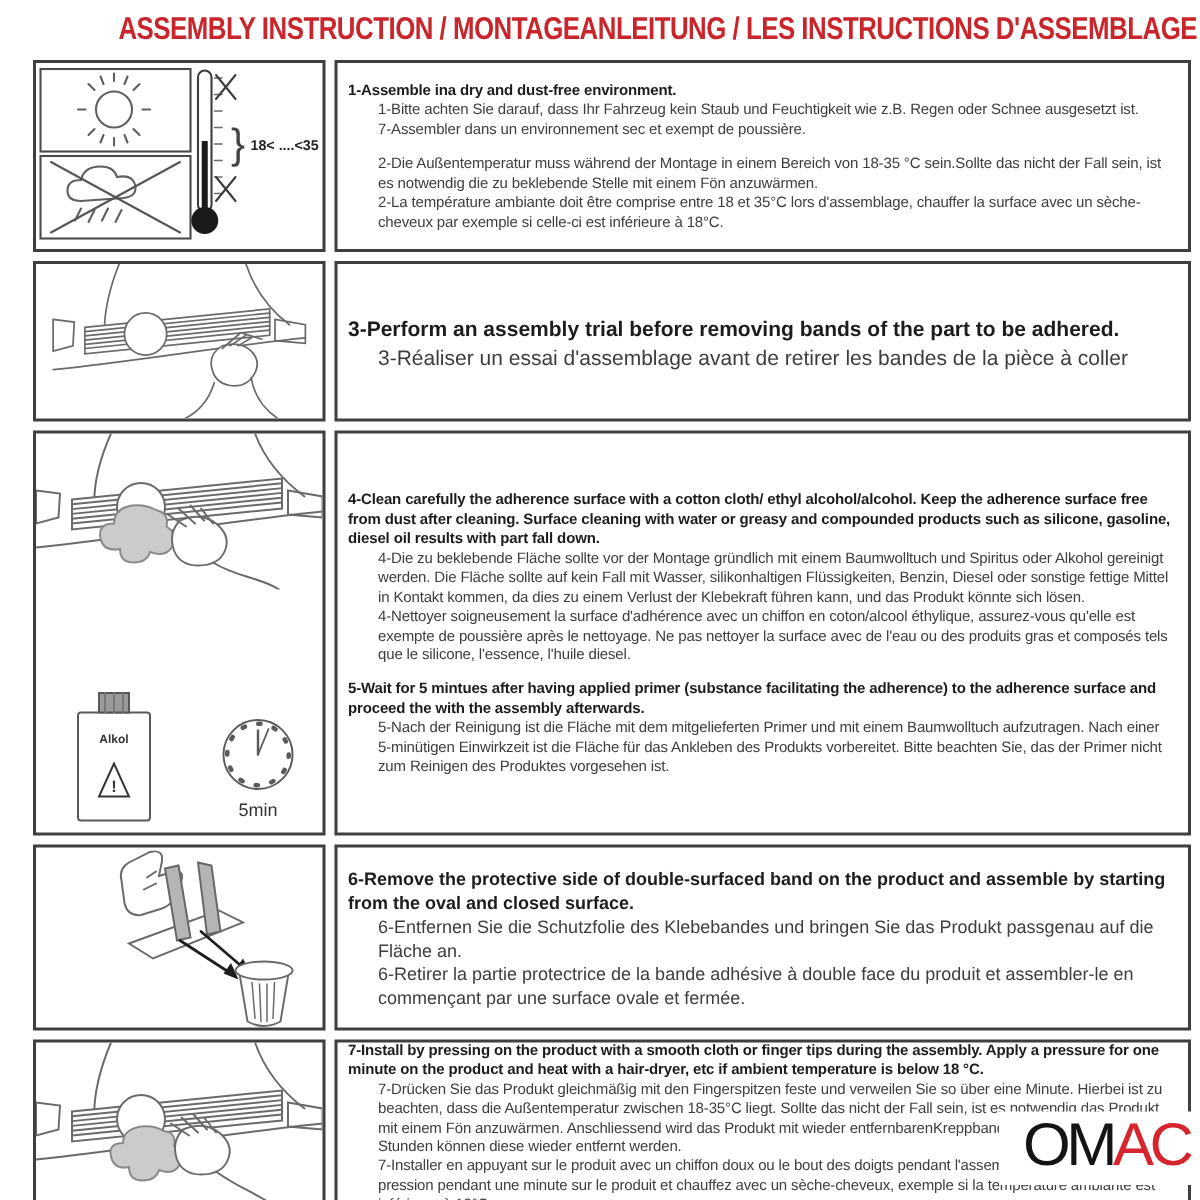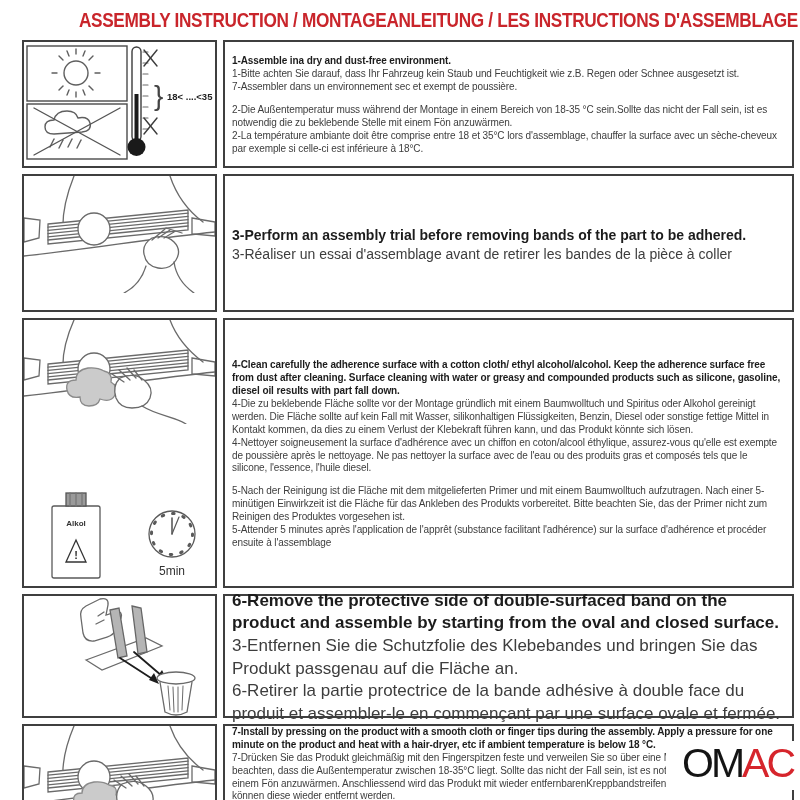--- a/index.html
+++ b/index.html
@@ -30,30 +30,30 @@
     display: flex; flex-direction: column;
     justify-content: space-between; align-items: center;
     overflow: hidden;
   }
   .cell.txt {
     flex: 1;
     padding: 3px 9px 0 7px;
     display: flex; flex-direction: column; justify-content: center;
   }
   .r1 { height: 128px; }
-  .r2 { height: 138px; }
+  .r2 { height: 107px; }
   .r3 { height: 270px; }
   .r4 { height: 124px; }
   .r5 { height: 117px; }
   .step + .step { margin-top: 10px; }
   .small { font-size: 10px; line-height: 1.29; letter-spacing: -0.1px; }
   .big   { font-size: 14px; line-height: 1.33; }
-  .mid   { font-size: 17px; line-height: 1.33; }
+  .mid   { font-size: 12px; line-height: 1.33; }
   .en { font-weight: bold; color: #1c1c1c; }
-  .de, .fr { color: #3d3d3d; }
+  .de, .fr { color: #3d3d3d; margin-left: 20px; }
   svg { display: block; }
   svg text { font-family: "Liberation Sans", sans-serif; }
   .logo {
     position: absolute;
     right: 5px; top: 741px;
     background: #fff;
     padding: 2px 2px 6px 16px;
     display: flex; align-items: center;
     line-height: 1;
   }
@@ -234,22 +234,22 @@
         </g>
       </svg>
     </div>
     <div class="cell txt r3 small">
       <div class="step">
         <p class="en">4-Clean carefully the adherence surface with a cotton cloth/ ethyl alcohol/alcohol. Keep the adherence surface free from dust after cleaning. Surface cleaning with water or greasy and compounded products such as silicone, gasoline, diesel oil results with part fall down.</p>
         <p class="de">4-Die zu beklebende Fläche sollte vor der Montage gründlich mit einem Baumwolltuch und Spiritus oder Alkohol gereinigt werden. Die Fläche sollte auf kein Fall mit Wasser, silikonhaltigen Flüssigkeiten, Benzin, Diesel oder sonstige fettige Mittel in Kontakt kommen, da dies zu einem Verlust der Klebekraft führen kann, und das Produkt könnte sich lösen.</p>
         <p class="fr">4-Nettoyer soigneusement la surface d'adhérence avec un chiffon en coton/alcool éthylique, assurez-vous qu'elle est exempte de poussière après le nettoyage. Ne pas nettoyer la surface avec de l'eau ou des produits gras et composés tels que le silicone, l'essence, l'huile diesel.</p>
       </div>
       <div class="step">
+        <p class="en">5-Wait for 5 mintues after having applied primer (substance facilitating the adherence) to the adherence surface and proceed the with the assembly afterwards.</p>
         <p class="de">5-Nach der Reinigung ist die Fläche mit dem mitgelieferten Primer und mit einem Baumwolltuch aufzutragen. Nach einer 5-minütigen Einwirkzeit ist die Fläche für das Ankleben des Produkts vorbereitet. Bitte beachten Sie, das der Primer nicht zum Reinigen des Produktes vorgesehen ist.</p>
-        <p class="fr">5-Attender 5 minutes après l'application de l'apprêt (substance facilitant l'adhérence) sur la surface d'adhérence et procéder ensuite à l'assemblage</p>
       </div>
     </div>
   </div>
 
   <div class="row">
     <div class="cell art r4">
       <svg width="191" height="120" viewBox="0 0 191 120">
         <g stroke="#6a6a6a" fill="none" stroke-width="1.3" stroke-linecap="round">
           <g>
             <path d="M62,10 l14,-7 q9,-2 8,6 l-2,10 l10,-3 q7,-1 5,6 l-5,11 q-2,6 -9,8 l-13,4 q-9,1 -11,-8 l-2,-15 q-2,-8 5,-12 z" fill="#fff"></path>
@@ -274,21 +274,21 @@
             <line x1="149" y1="91" x2="150" y2="116" stroke-width="1"></line>
             <line x1="154" y1="91" x2="154" y2="116" stroke-width="1"></line>
             <line x1="159" y1="90" x2="158" y2="114" stroke-width="1"></line>
           </g>
         </g>
       </svg>
     </div>
     <div class="cell txt r4 mid">
       <div class="step">
         <p class="en">6-Remove the protective side of double-surfaced band on the product and assemble by starting from the oval and closed surface.</p>
-        <p class="de">3-Entfernen Sie die Schutzfolie des Klebebandes und bringen Sie das Produkt passgenau auf die Fläche an.</p>
+        <p class="de">6-Entfernen Sie die Schutzfolie des Klebebandes und bringen Sie das Produkt passgenau auf die Fläche an.</p>
         <p class="fr">6-Retirer la partie protectrice de la bande adhésive à double face du produit et assembler-le en commençant par une surface ovale et fermée.</p>
       </div>
     </div>
   </div>
 
   <div class="row">
     <div class="cell art r5">
       <svg width="191" height="113" viewBox="0 0 191 113">
         <g stroke="#6a6a6a" fill="none" stroke-width="1.3" stroke-linecap="round">
           <path d="M50,0 C42,19 38,36 39,52"></path>

